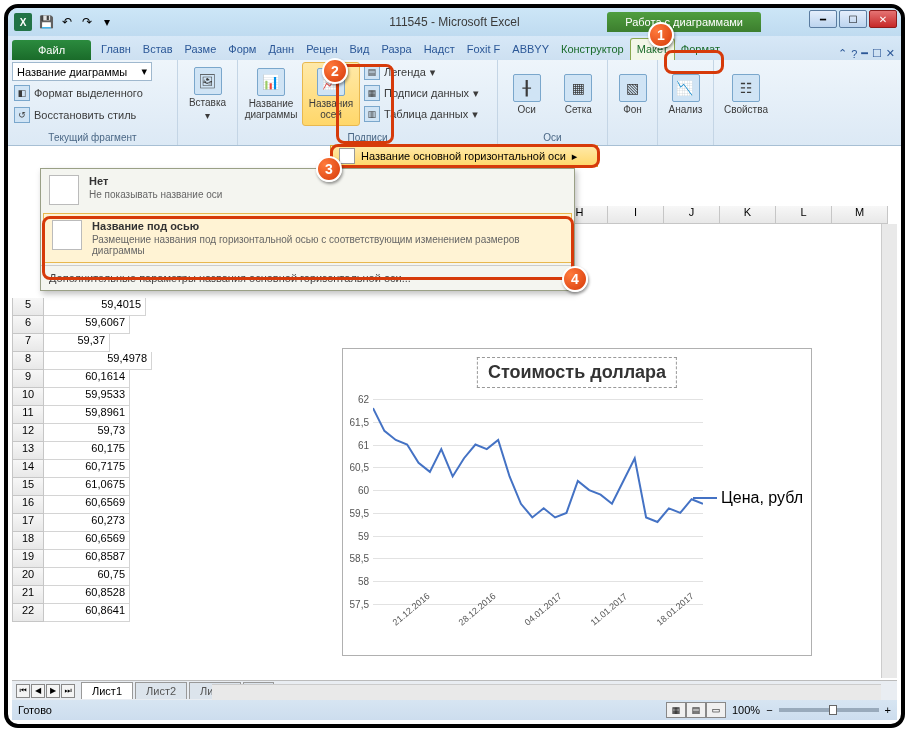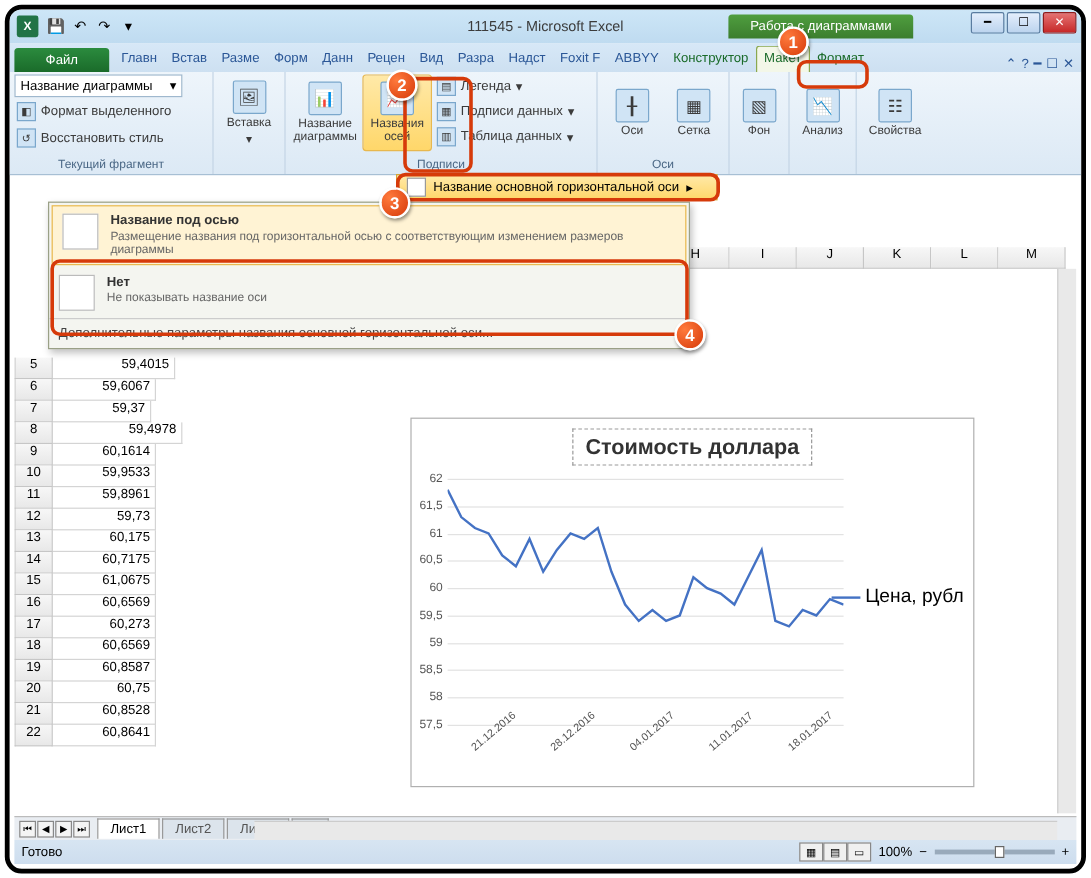--- a/index.html
+++ b/index.html
@@ -231,32 +231,32 @@
   </div>
 
   <div class="submenu-bar" style="width:268px">
     <span class="submenu-icon"></span>
     <span>Название основной горизонтальной оси</span>
     <span>▸</span>
   </div>
   <div class="submenu-bar2">вертикальной оси</div>
 
   <div class="drop-panel">
+    <div class="drop-item">
+      <div class="drop-icon"></div>
+      <div class="drop-text">
+        <div class="t1">Нет</div>
+        <div class="t2">Не показывать название оси</div>
+      </div>
+    </div>
     <div class="drop-item selected">
       <div class="drop-icon"></div>
       <div class="drop-text">
         <div class="t1">Название под осью</div>
         <div class="t2">Размещение названия под горизонтальной осью с соответствующим изменением размеров диаграммы</div>
-      </div>
-    </div>
-    <div class="drop-item">
-      <div class="drop-icon"></div>
-      <div class="drop-text">
-        <div class="t1">Нет</div>
-        <div class="t2">Не показывать название оси</div>
       </div>
     </div>
     <div class="drop-footer">Дополнительные параметры названия основной горизонтальной оси...</div>
   </div>
 
   <div class="grid-area">
     <div class="col-headers" id="colh">
         <div style="width:540px"></div>
         <div class="colh" style="width:56px">H</div>
         <div class="colh" style="width:56px">I</div>
@@ -269,21 +269,21 @@
         <div class="row">
           <div class="rowh">5</div>
           <div class="cell" style="width:102px">59,4015</div>
         </div>
         <div class="row">
           <div class="rowh">6</div>
           <div class="cell" style="width:86px">59,6067</div>
         </div>
         <div class="row">
           <div class="rowh">7</div>
-          <div class="cell" style="width:82px">59,37</div>
+          <div class="cell" style="width:66px">59,37</div>
         </div>
         <div class="row">
           <div class="rowh">8</div>
           <div class="cell" style="width:108px">59,4978</div>
         </div>
         <div class="row">
           <div class="rowh">9</div>
           <div class="cell" style="width:86px">60,1614</div>
         </div>
         <div class="row">

